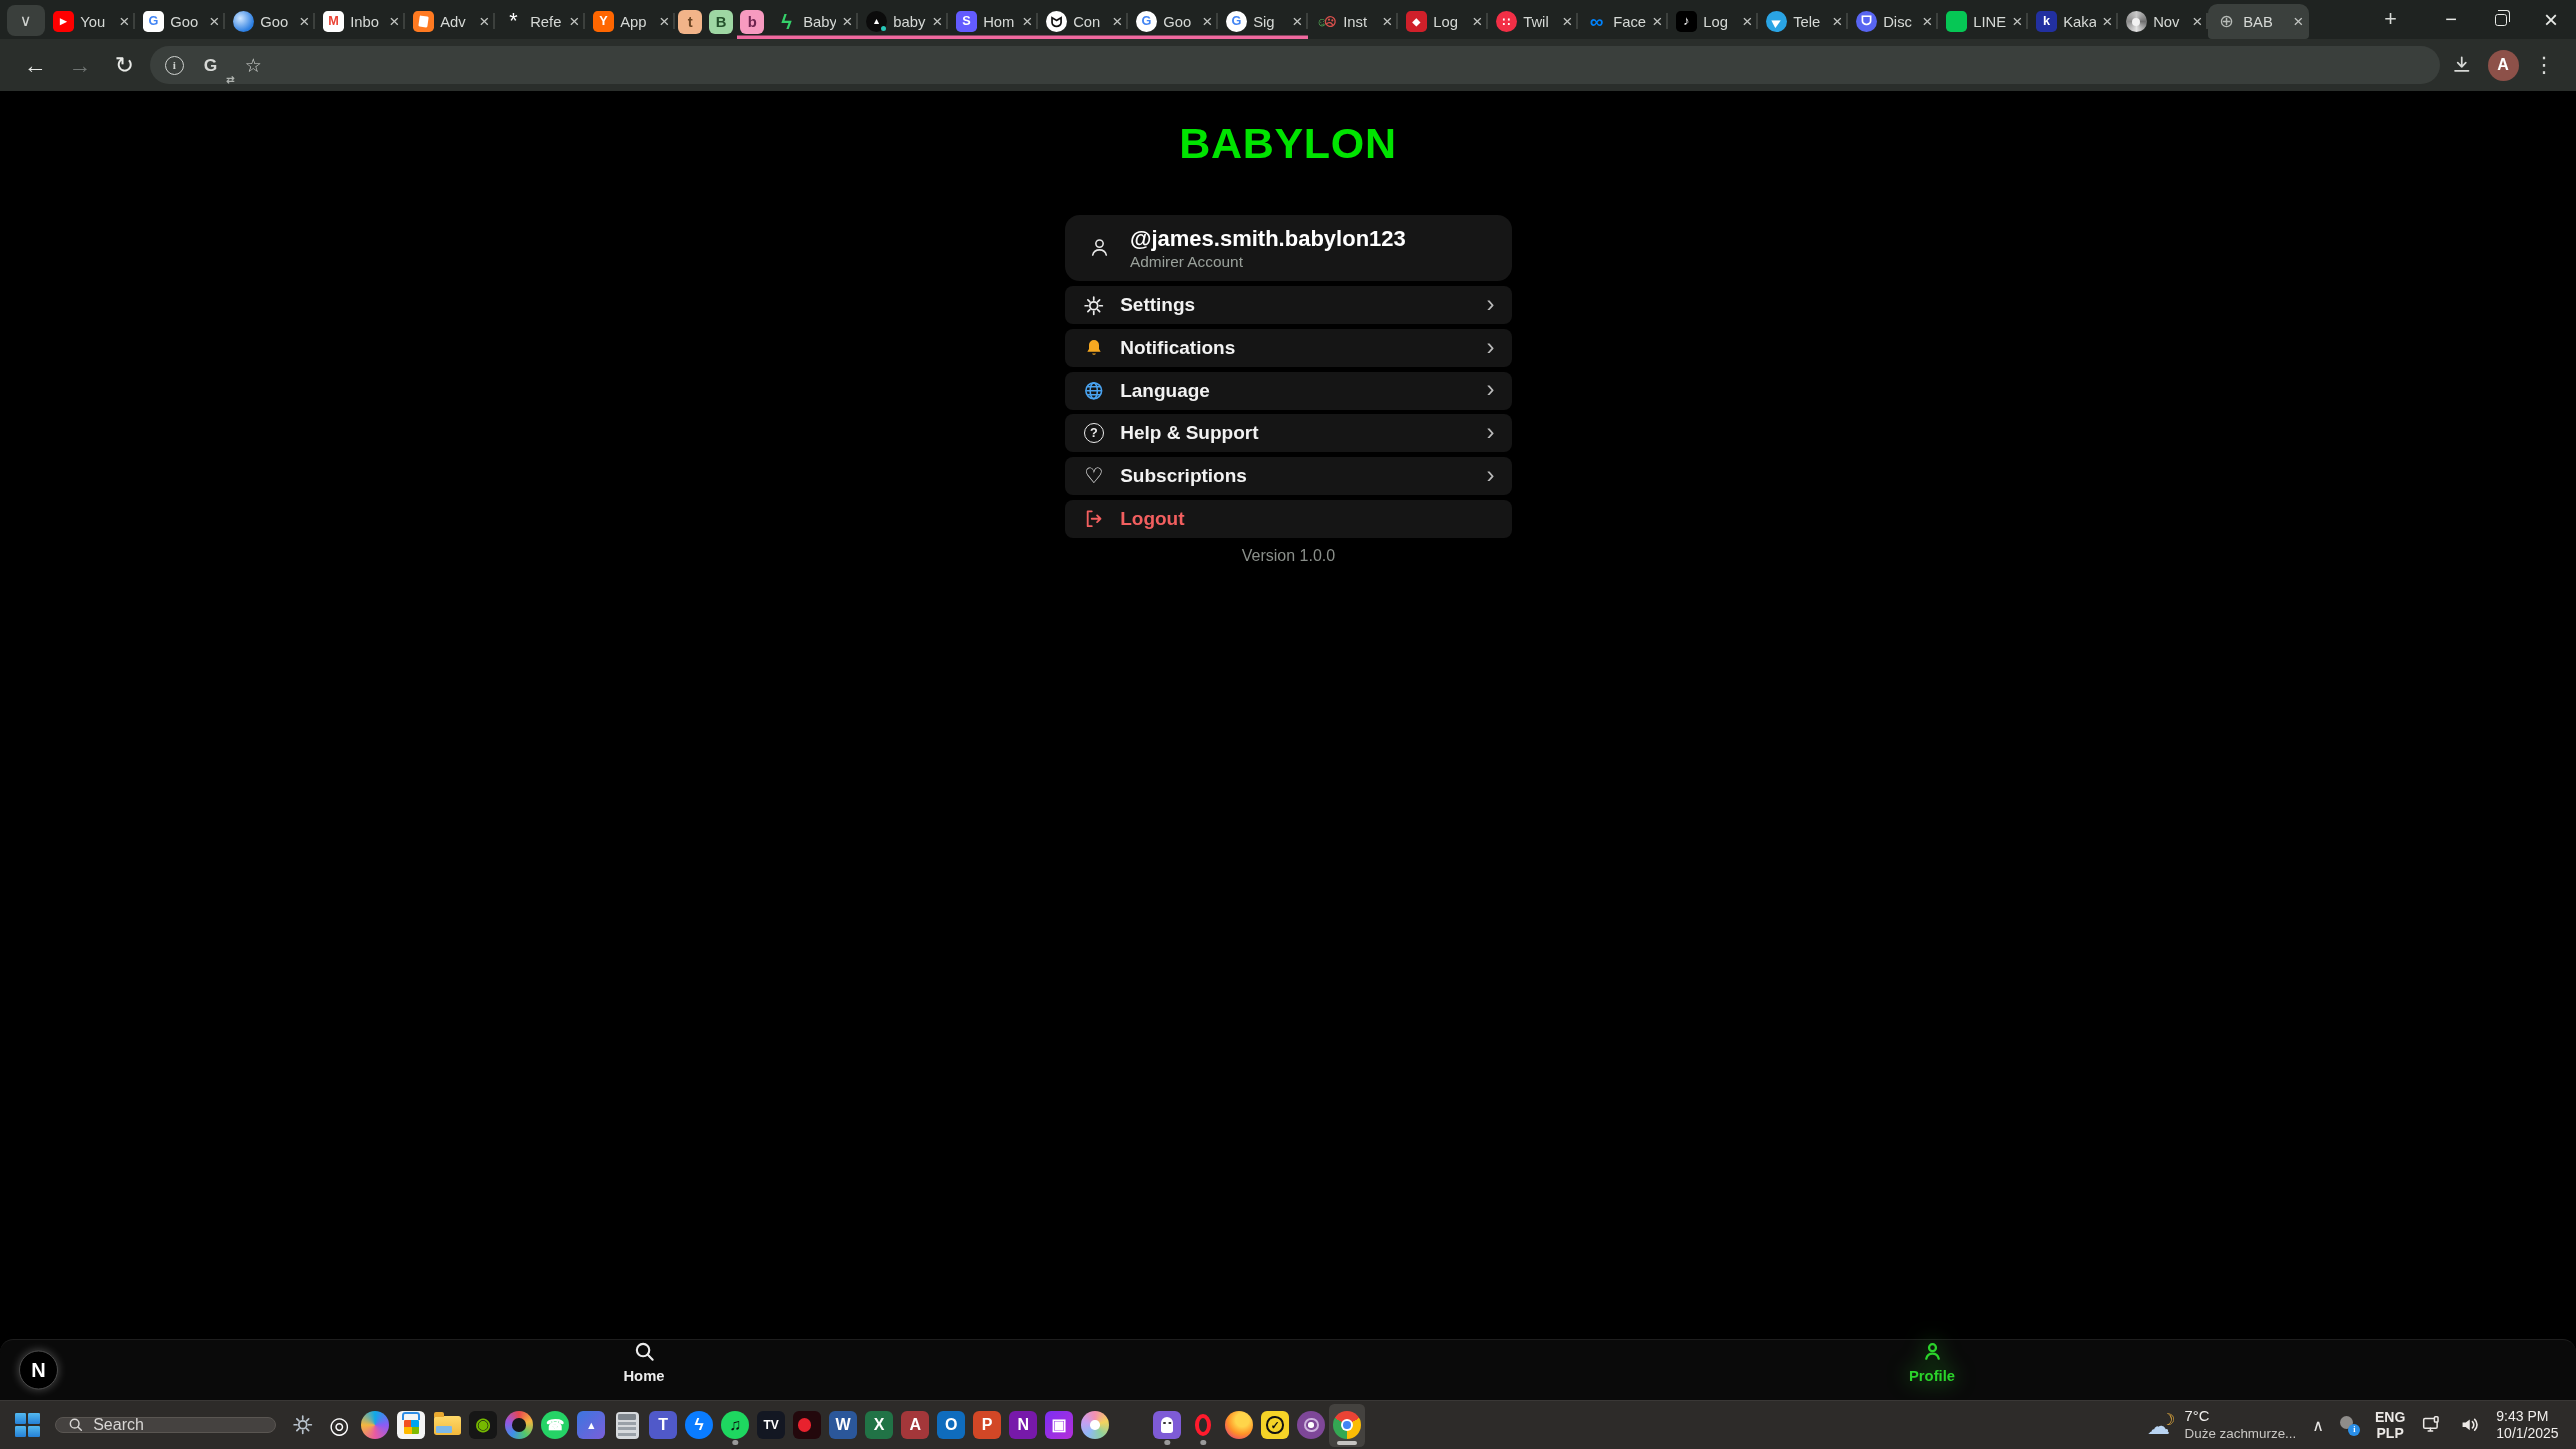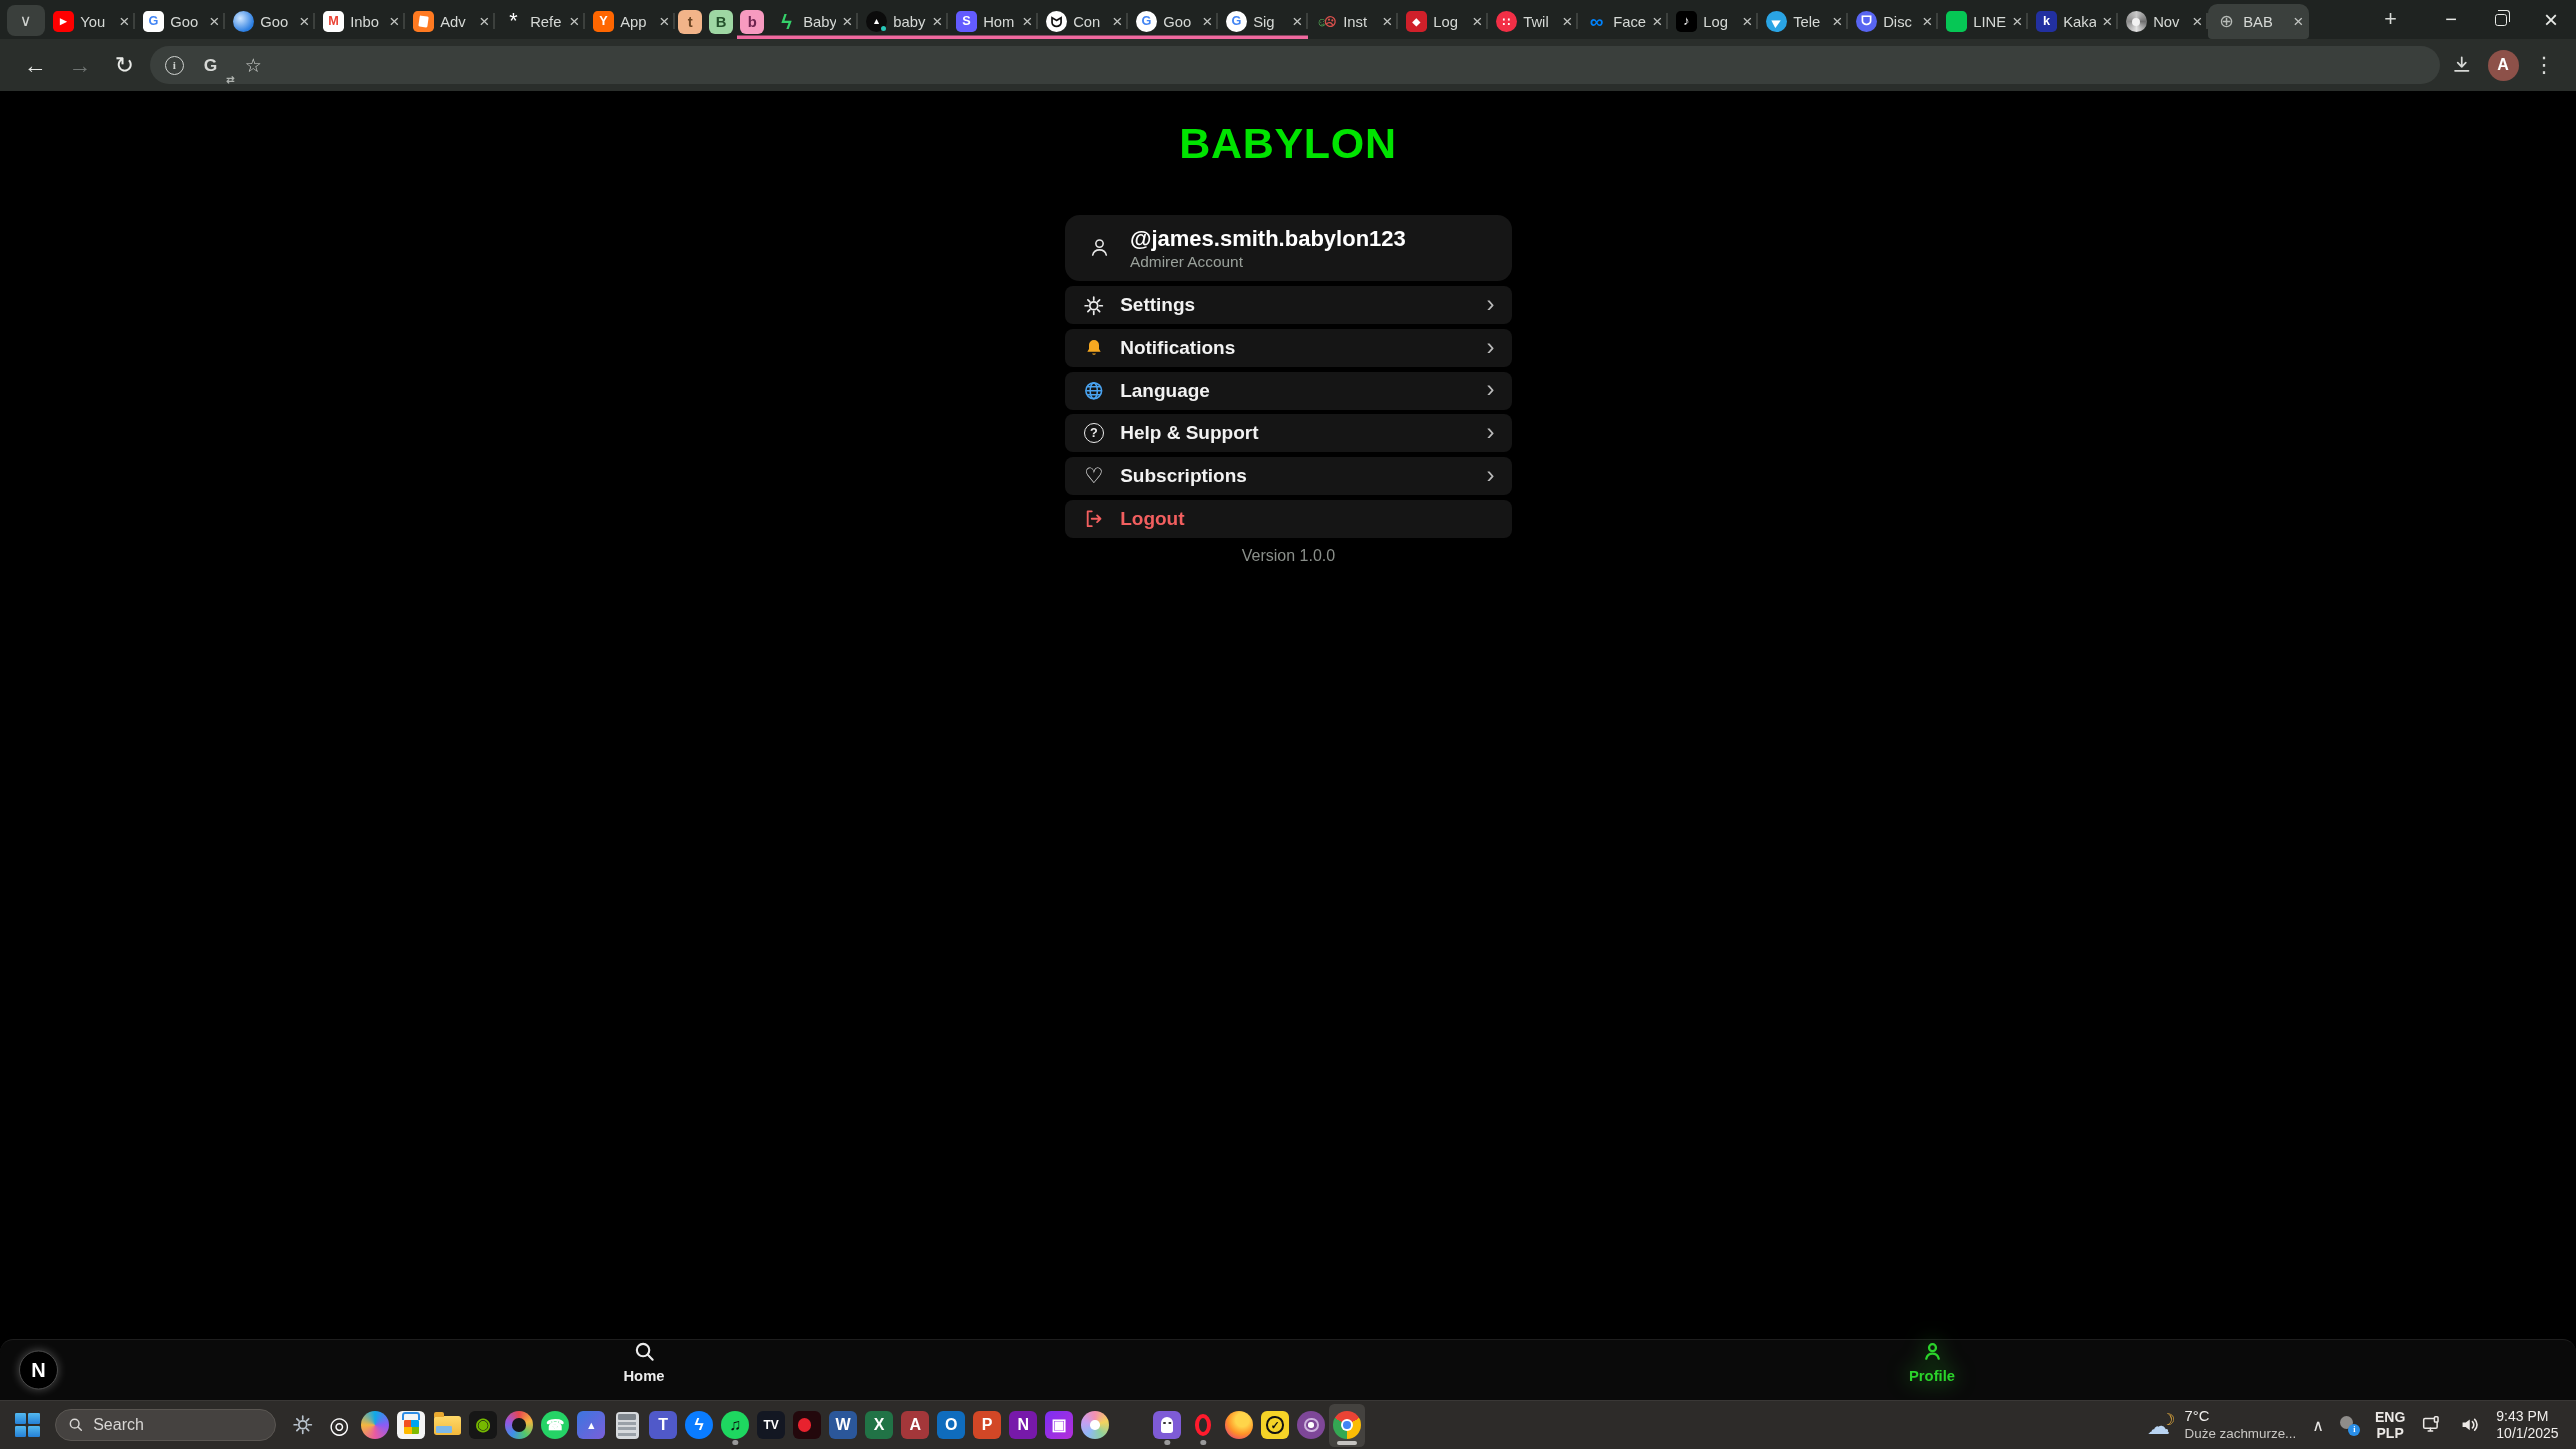--- a/index.html
+++ b/index.html
@@ -107,21 +107,21 @@
   #nextbadge{position:absolute;left:19px;top:50%;transform:translateY(-50%);width:39px;height:39px;border-radius:50%;
              background:#000;border:0.7px solid #4a4a4a;box-shadow:0 0 9.4px rgba(255,255,255,.28);
              display:flex;align-items:center;justify-content:center;font-size:20px;font-weight:600;color:#fff;}
 
   
   #taskbar{position:absolute;left:0;right:0;bottom:0;height:49px;background:#2d2b29;border-top:0.7px solid #3a3836;
            display:flex;align-items:center;padding:0 9.4px;gap:5.4px;}
   #startbtn{width:36px;height:43px;display:flex;align-items:center;justify-content:center;}
   .wingrid{display:grid;grid-template-columns:11.4px 11.4px;grid-template-rows:11.4px 11.4px;gap:2px;}
   .wingrid i{background:linear-gradient(#53b9f0,#2580d6);border-radius:1.3px;}
-  #tsearch{width:221px;height:32px;border-radius:16px;background:#454240;border:0.7px solid #5a5652;
+  #tsearch{width:221px;height:16px;border-radius:16px;background:#454240;border:0.7px solid #5a5652;
            display:flex;align-items:center;gap:9.4px;padding:0 12px;margin:0 4px;}
   #tsearch span{font-size:16px;color:#d8d6d4;}
   .tbi{position:relative;width:36px;height:43px;display:flex;align-items:center;justify-content:center;flex:none;}
   .tbi.running::after{content:"";position:absolute;bottom:1.3px;left:50%;transform:translateX(-50%);
                       width:5.4px;height:5.4px;border-radius:50%;background:#9a9a9a;}
   .tbi.active{background:#44423f;border-radius:5.4px;}
   .tbi.active::after{content:"";position:absolute;bottom:1.3px;left:50%;transform:translateX(-50%);
                      width:20px;height:4px;border-radius:2px;background:#c6c4c1;}
   .glyph{width:28px;height:28px;border-radius:6px;display:flex;align-items:center;justify-content:center;
          font-weight:700;font-size:16px;line-height:1;}

